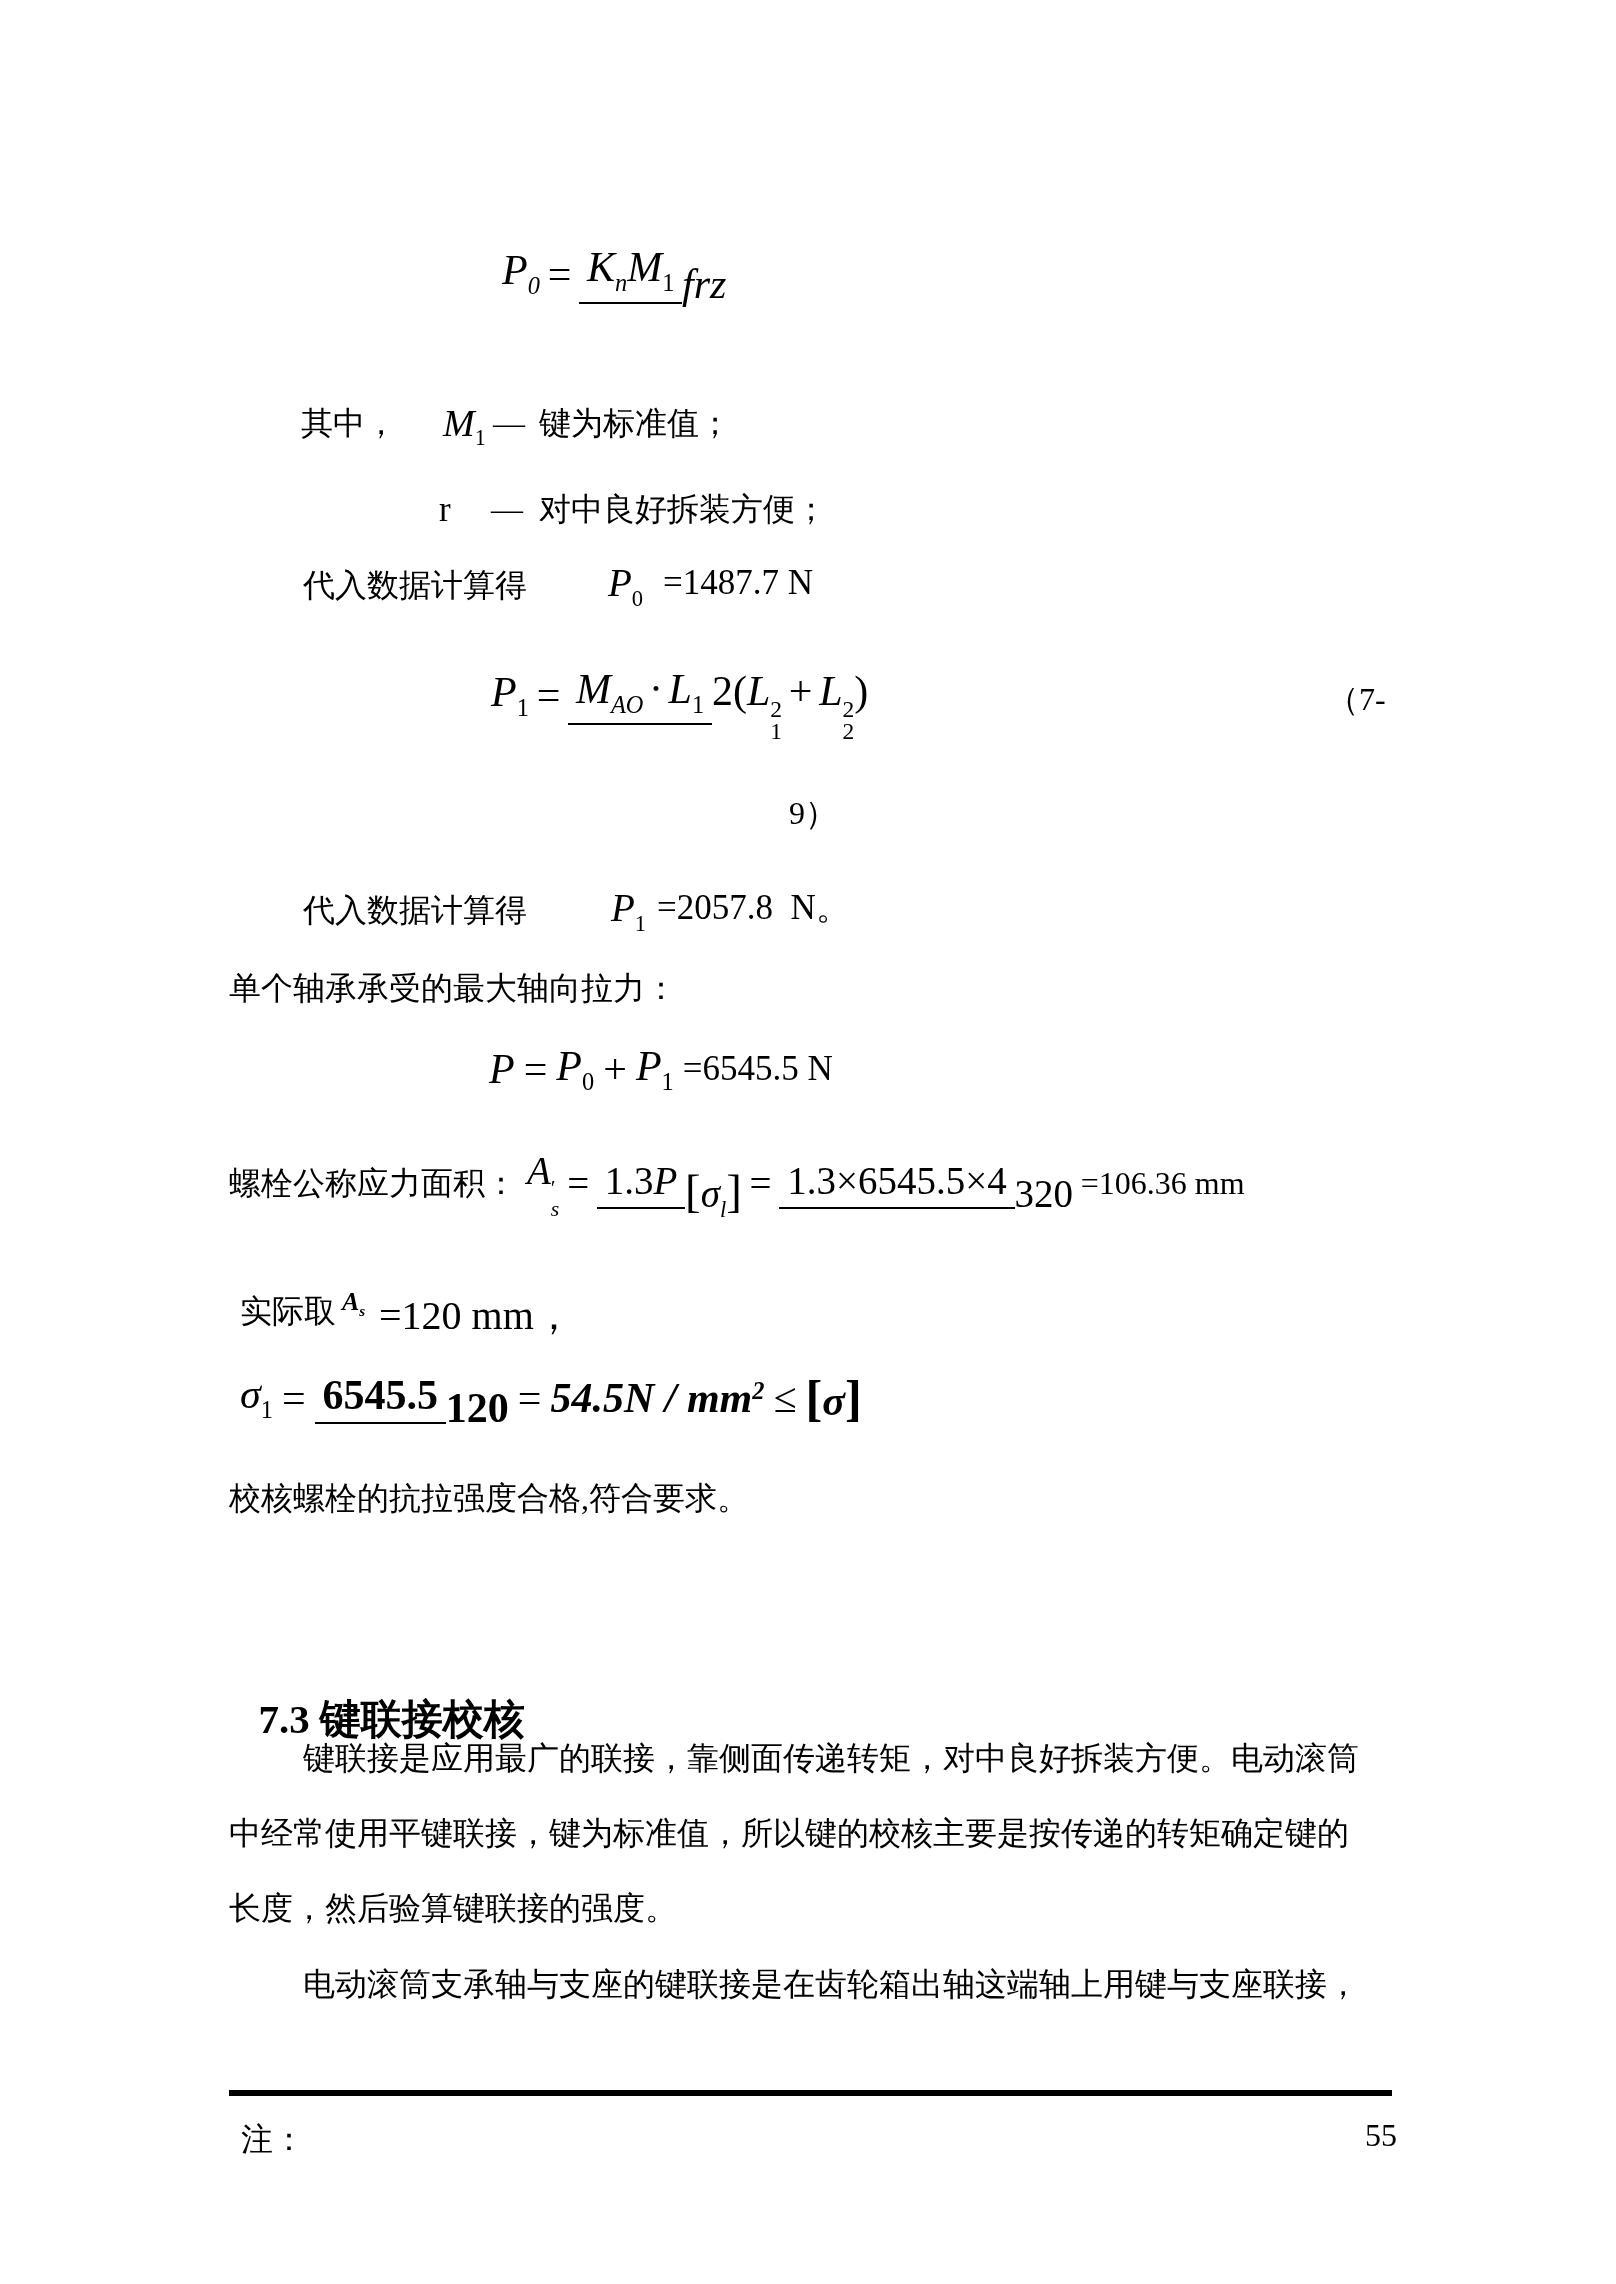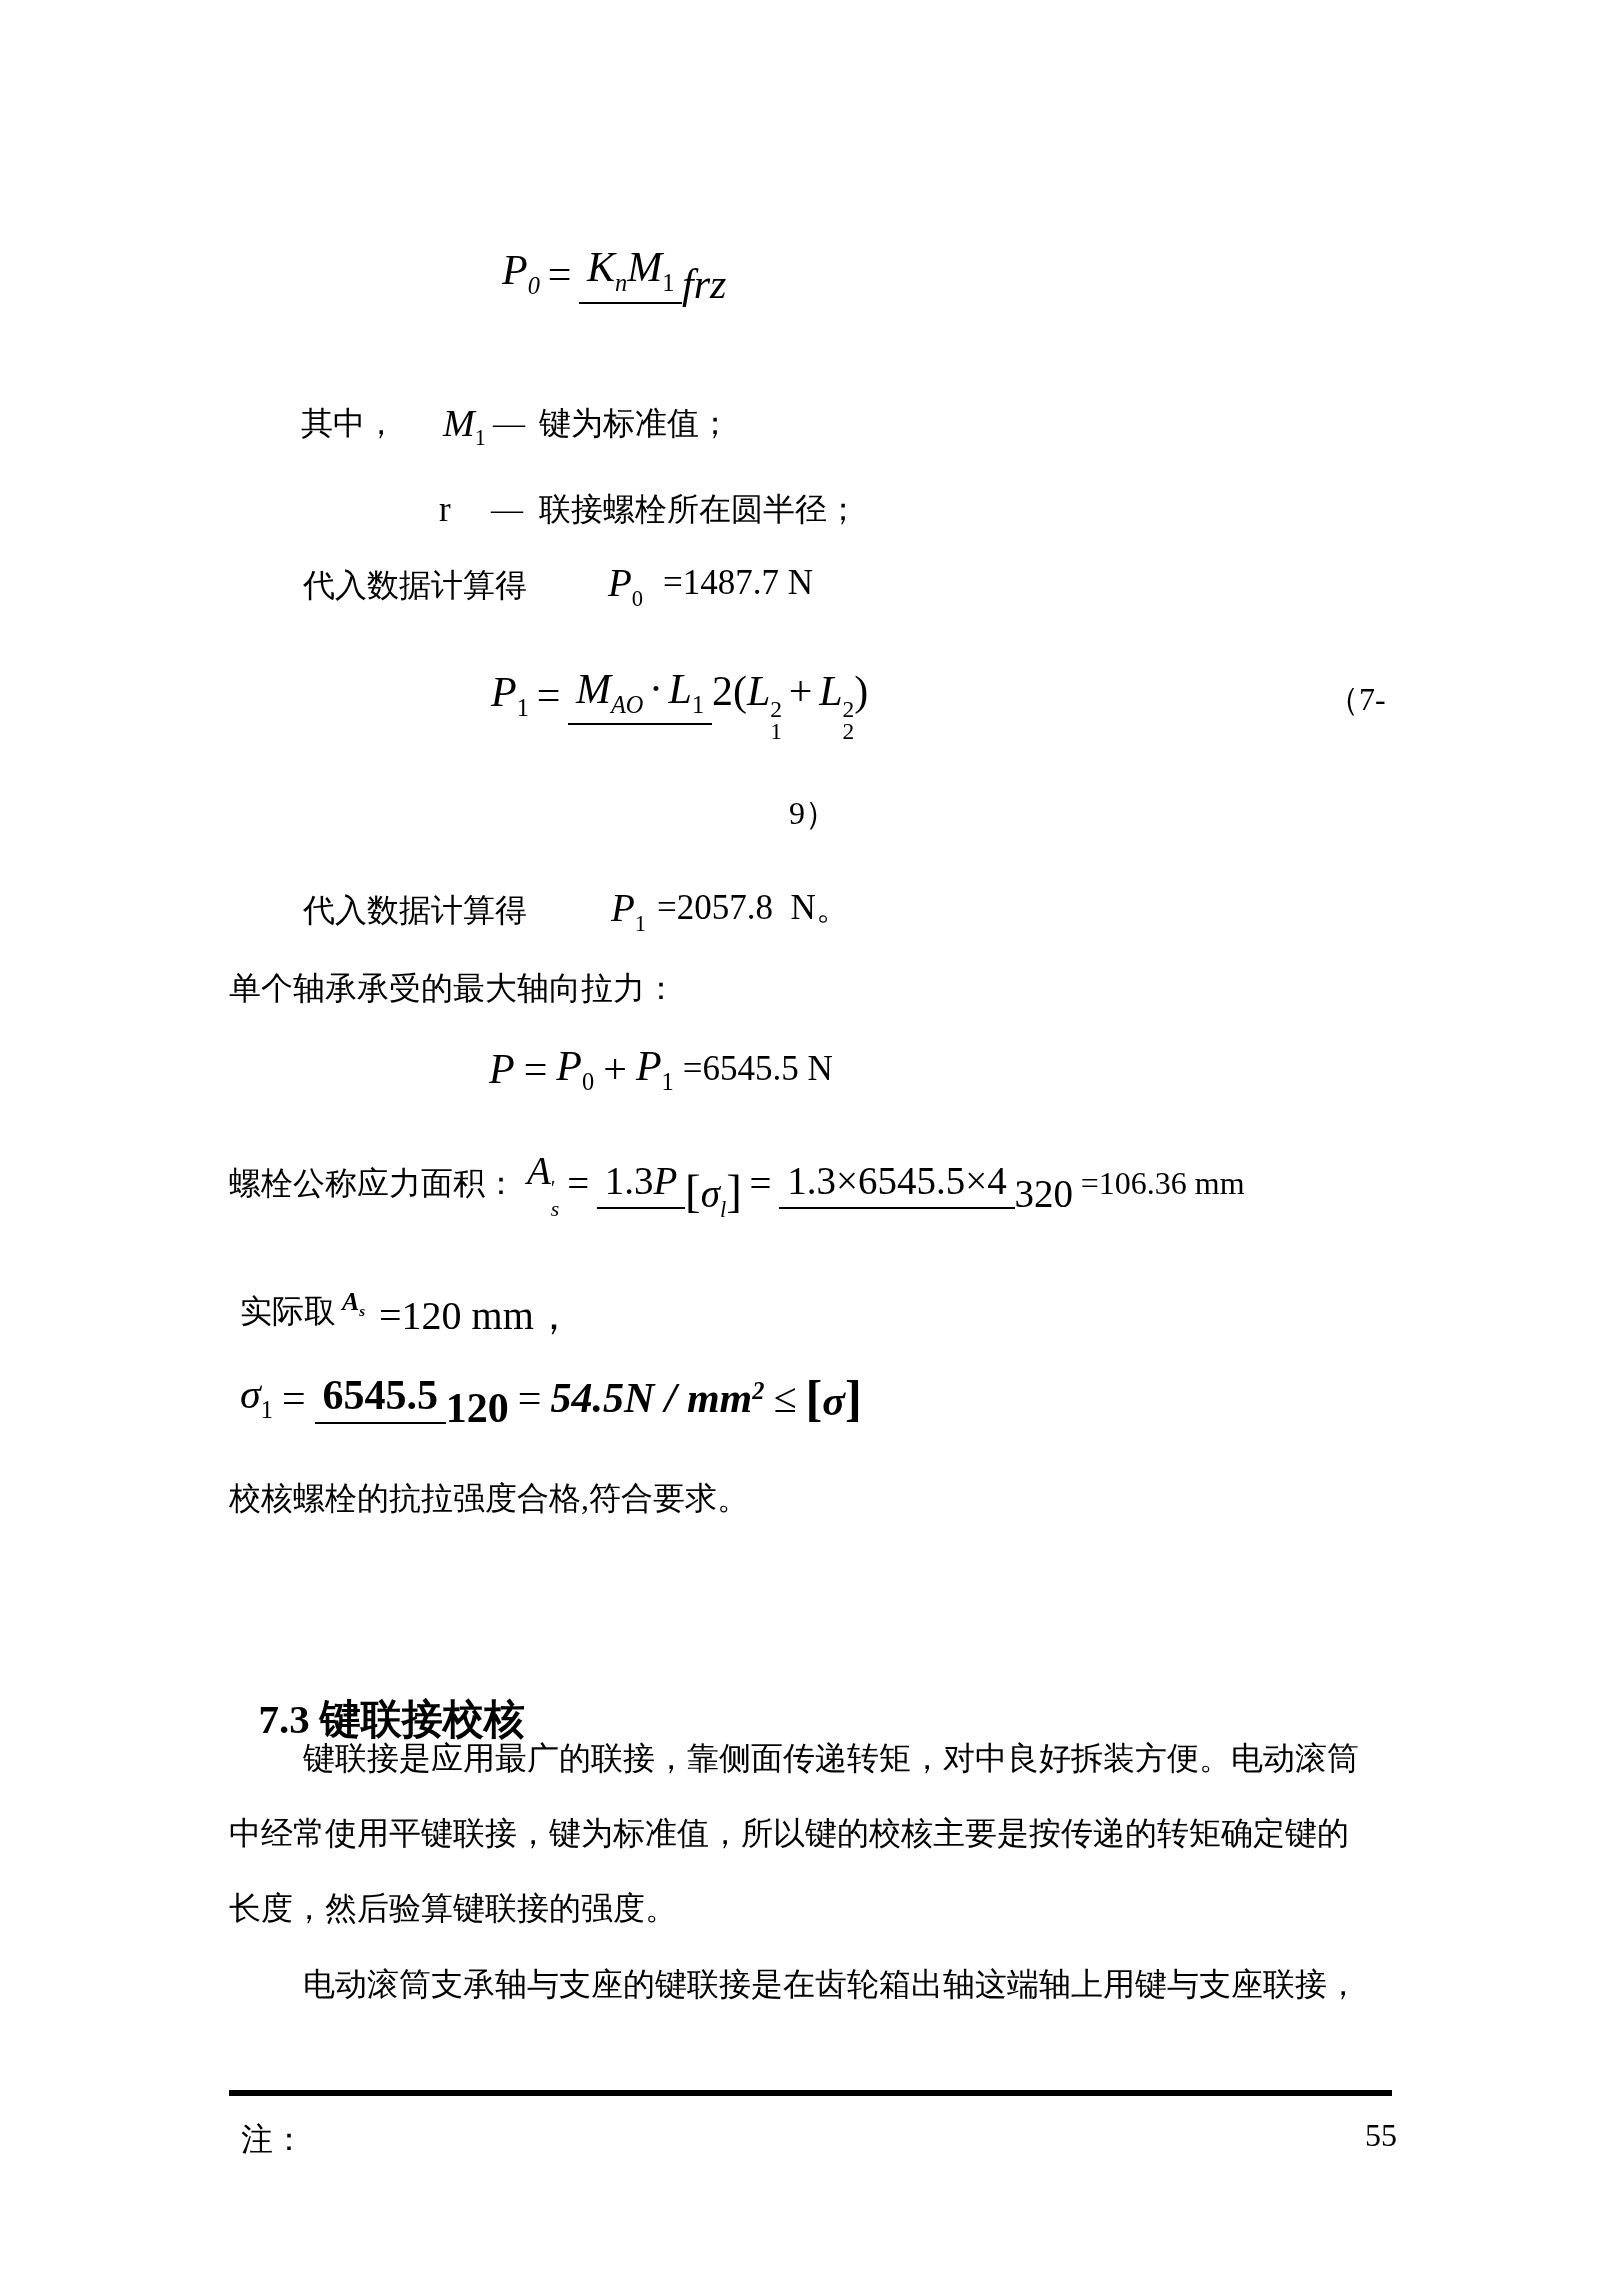--- a/index.html
+++ b/index.html
@@ -43,21 +43,21 @@
 <div class="ln" style="left:301px;top:400px;height:50px;width:669px;">
   <span class="abs cn" style="left:0;top:3.3px;font-family:Liberation Serif, serif;">其中，</span>
   <span class="abs math it" style="left:142px;top:0;font-size:38px;"><span>M</span><span class="sb up">1</span></span>
   <span class="abs cn" style="left:192px;top:3.3px;">—</span>
   <span class="abs cn" style="left:238px;top:3.3px;">键为标准值；</span>
 </div>
 
 <div class="ln" style="left:301px;top:486px;height:50px;width:669px;">
   <span class="abs math up" style="left:138px;top:2.2px;font-size:35px;">r</span>
   <span class="abs cn" style="left:190px;top:3.3px;">—</span>
-  <span class="abs cn" style="left:238px;top:3.3px;">联接螺栓所在圆半径；</span>
+  <span class="abs cn" style="left:238px;top:3.3px;">对中良好拆装方便；</span>
 </div>
 
 <div class="ln" style="left:303px;top:559px;height:56px;width:781px;">
   <span class="abs cn" style="left:0;top:5.6px;">代入数据计算得</span>
   <span class="abs math it" style="left:305px;top:0;font-size:39px;"><span>P</span><span class="sb up">0</span></span>
   <span class="abs math up" style="left:360px;top:2.2px;font-size:35px;">=1487.7 N</span>
 </div>
 
 <div class="frow math it" style="left:491px;top:647px;font-size:42px;gap:7.8px;">
   <span><span>P</span><span class="sb up">1</span></span>

